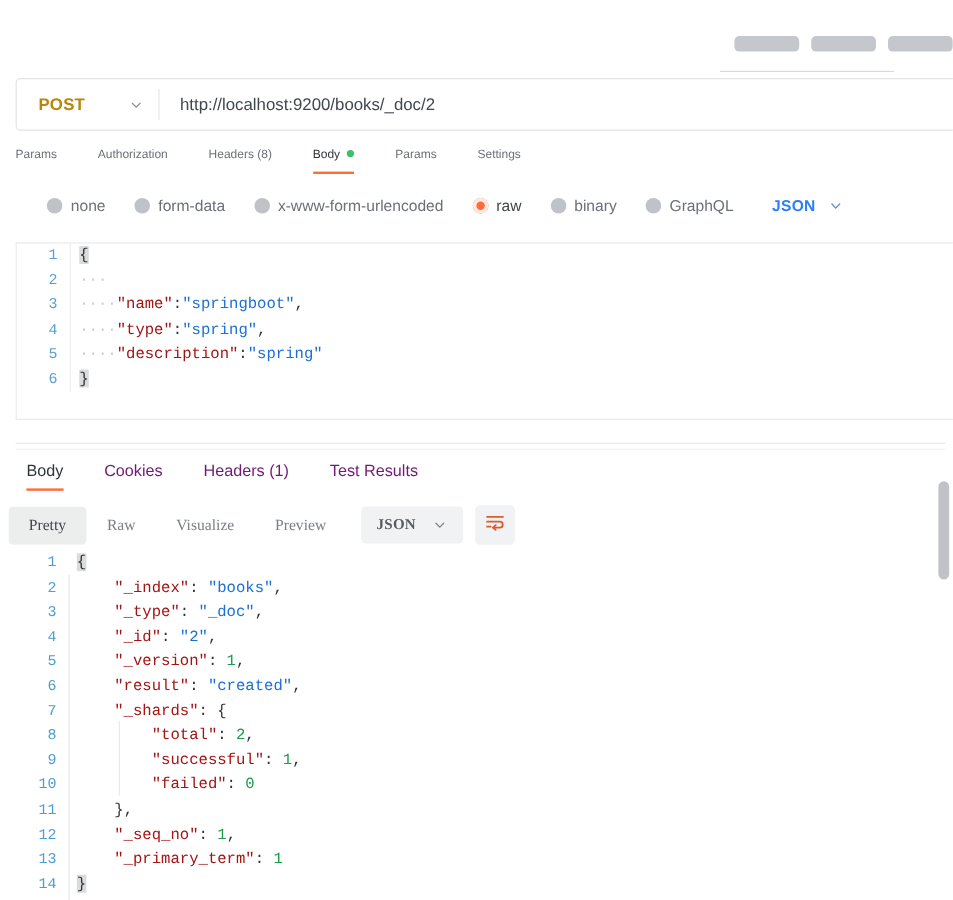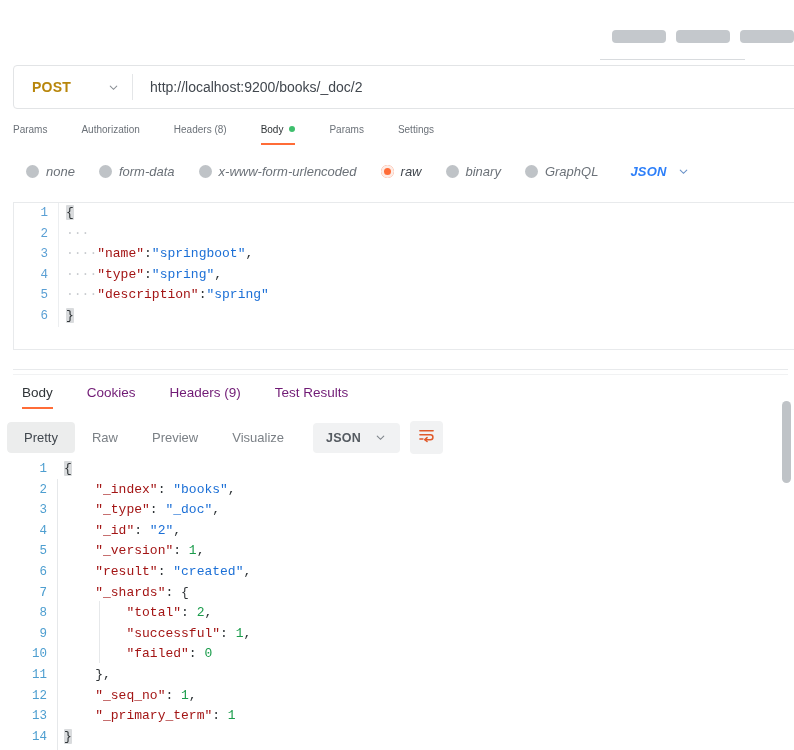--- a/index.html
+++ b/index.html
@@ -127,24 +127,23 @@
     border-radius: 50%;
     background: #3ebf6d;
     margin-left: 6px;
     vertical-align: 1px;
   }
 
   
   .radio-row {
     position: absolute;
     top: 128px;
-    left: 26px;
-    display: flex;
-    align-items: center;
-    font-style: italic;
+    left: 39px;
+    display: flex;
+    align-items: center;
   }
   .radio-item {
     display: flex;
     align-items: center;
     margin-right: 24px;
     cursor: pointer;
     white-space: nowrap;
   }
   .radio-dot {
     width: 13px; height: 13px;
@@ -277,20 +276,21 @@
     background: #ff6c37;
   }
 
   
   .view-bar {
     position: absolute;
     top: 385px;
     left: 7px;
     display: flex;
     align-items: center;
+    font-family: Liberation Serif, serif;
   }
   .seg-group {
     display: flex;
     align-items: center;
     border-radius: 4px;
     overflow: hidden;
     background: transparent;
   }
   .seg {
     font-size: 13px;
@@ -462,30 +462,30 @@
         <div class="code-text"><span class="tok-brace-hl">}</span></div>
       </div>
     </div>
 
   <div class="divider div-a"></div>
   <div class="divider div-b"></div>
 
   <div class="resp-tabs">
       <div class="resp-tab active">Body</div>
       <div class="resp-tab">Cookies</div>
-      <div class="resp-tab">Headers (9)</div>
+      <div class="resp-tab">Headers (1)</div>
       <div class="resp-tab">Test Results</div>
     </div>
 
   <div class="view-bar">
     <div class="seg-group">
         <div class="seg active">Pretty</div>
         <div class="seg">Raw</div>
+        <div class="seg">Visualize</div>
         <div class="seg">Preview</div>
-        <div class="seg">Visualize</div>
       </div>
     <div class="fmt-select">
       <span class="fmt-text">JSON</span>
       <span class="fmt-caret">
         <svg width="13" height="13" viewBox="0 0 16 16">
           <path d="M4 6.2 L8 10.2 L12 6.2" stroke="currentColor" stroke-width="1.4" fill="none" stroke-linecap="round"></path>
         </svg>
       </span>
     </div>
     <div class="wrap-btn">

